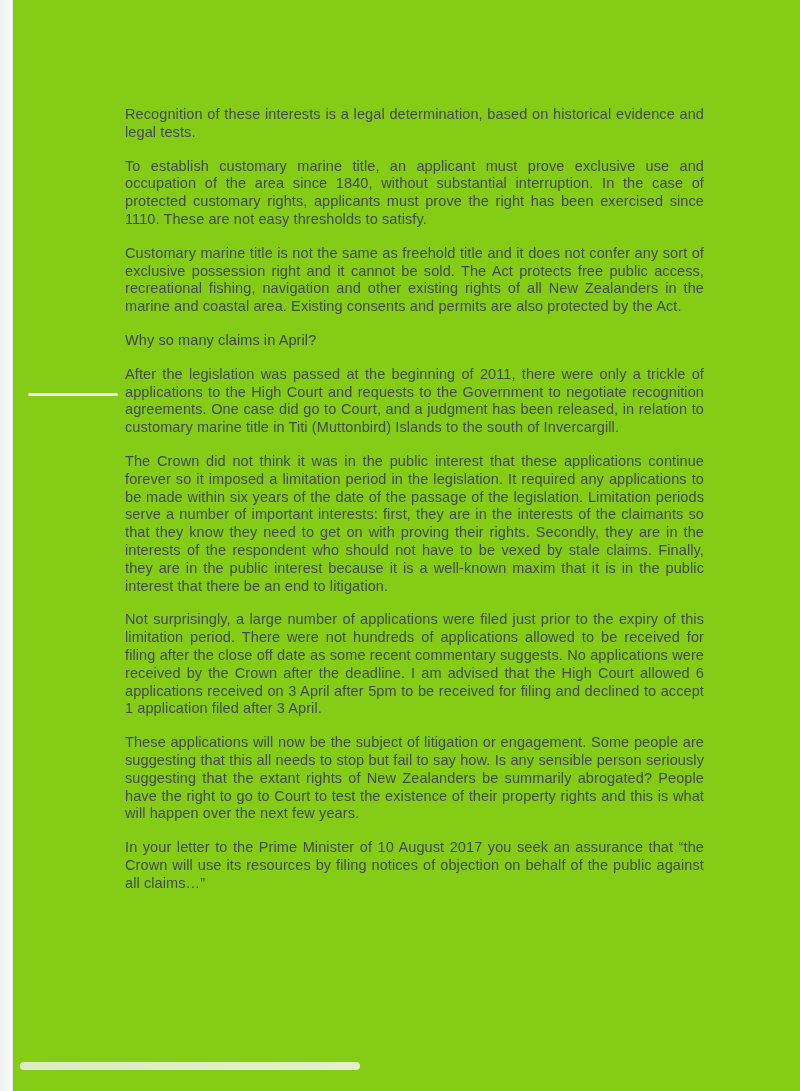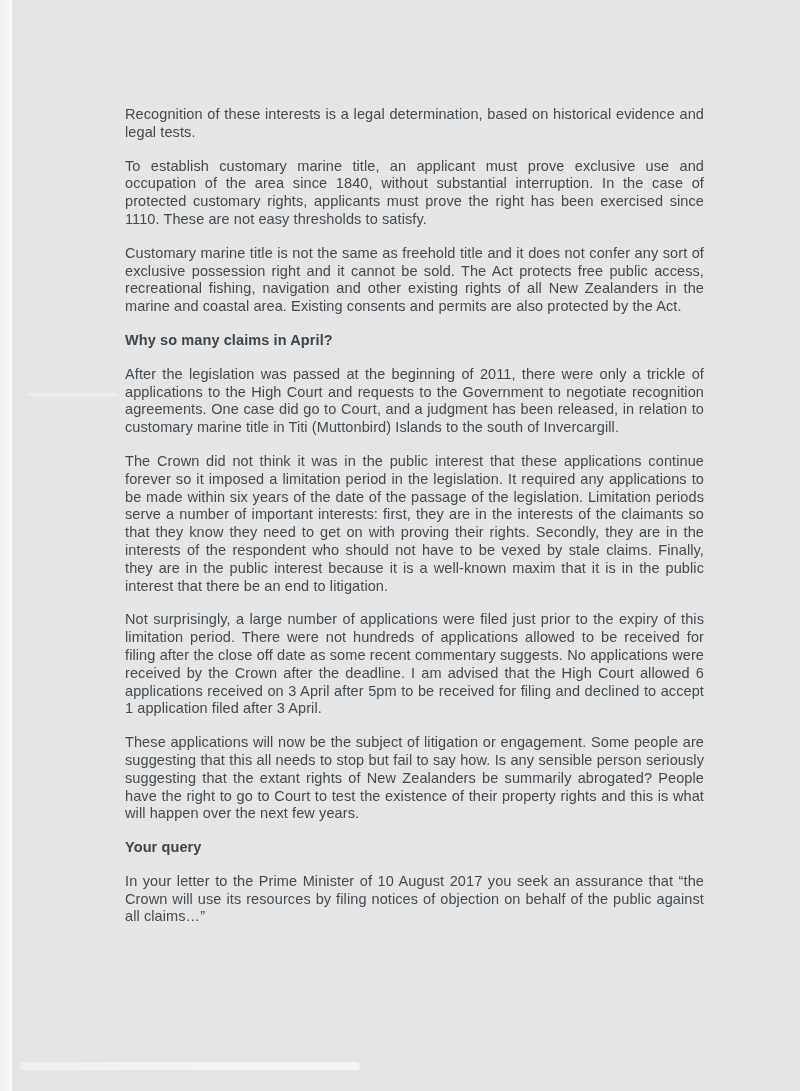--- a/index.html
+++ b/index.html
@@ -4,21 +4,21 @@
 <style>
   html, body {
     margin: 0;
     padding: 0;
     background: #ffffff;
   }
   .scan-page {
     position: relative;
     width: 800px;
     height: 1091px;
-    background: #e5e5e5;
+    background: #84cc16;
     overflow: hidden;
     font-family: "Liberation Sans", "DejaVu Sans", sans-serif;
   }
   
   .paper-edge {
     position: absolute;
     left: 0;
     top: 0;
     width: 12px;
     height: 1091px;
@@ -56,37 +56,36 @@
     letter-spacing: 0.1px;
   }
   .doc-body p.paragraph {
     margin: 0 0 16px 0;
     text-align: justify;
   }
   .doc-body h3.heading {
     margin: 4px 0 16px 0;
     font-size: 14.5px;
     line-height: 17.8px;
-    font-weight: bold;
+    font-weight: normal;
     color: #3f4448;
     text-align: left;
   }
 </style>
 </head>
 <body>
 
 <div class="scan-page">
   <div class="paper-edge"></div>
   <div class="smudge"></div>
   <div class="smudge-bottom"></div>
   <div class="doc-body">
       <p class="paragraph">Recognition of these interests is a legal determination, based on historical evidence and legal tests.</p>
       <p class="paragraph">To establish customary marine title, an applicant must prove exclusive use and occupation of the area since 1840, without substantial interruption. In the case of protected customary rights, applicants must prove the right has been exercised since 1110. These are not easy thresholds to satisfy.</p>
       <p class="paragraph">Customary marine title is not the same as freehold title and it does not confer any sort of exclusive possession right and it cannot be sold. The Act protects free public access, recreational fishing, navigation and other existing rights of all New Zealanders in the marine and coastal area. Existing consents and permits are also protected by the Act.</p>
       <h3 class="heading">Why so many claims in April?</h3>
       <p class="paragraph">After the legislation was passed at the beginning of 2011, there were only a trickle of applications to the High Court and requests to the Government to negotiate recognition agreements. One case did go to Court, and a judgment has been released, in relation to customary marine title in Titi (Muttonbird) Islands to the south of Invercargill.</p>
       <p class="paragraph">The Crown did not think it was in the public interest that these applications continue forever so it imposed a limitation period in the legislation. It required any applications to be made within six years of the date of the passage of the legislation. Limitation periods serve a number of important interests: first, they are in the interests of the claimants so that they know they need to get on with proving their rights. Secondly, they are in the interests of the respondent who should not have to be vexed by stale claims. Finally, they are in the public interest because it is a well-known maxim that it is in the public interest that there be an end to litigation.</p>
       <p class="paragraph">Not surprisingly, a large number of applications were filed just prior to the expiry of this limitation period. There were not hundreds of applications allowed to be received for filing after the close off date as some recent commentary suggests. No applications were received by the Crown after the deadline. I am advised that the High Court allowed 6 applications received on 3 April after 5pm to be received for filing and declined to accept 1 application filed after 3 April.</p>
       <p class="paragraph">These applications will now be the subject of litigation or engagement. Some people are suggesting that this all needs to stop but fail to say how. Is any sensible person seriously suggesting that the extant rights of New Zealanders be summarily abrogated? People have the right to go to Court to test the existence of their property rights and this is what will happen over the next few years.</p>
-      <h3 class="heading">Your query</h3>
       <p class="paragraph">In your letter to the Prime Minister of 10 August 2017 you seek an assurance that “the Crown will use its resources by filing notices of objection on behalf of the public against all claims…”</p>
     </div>
 </div>
 
 </body></html>

